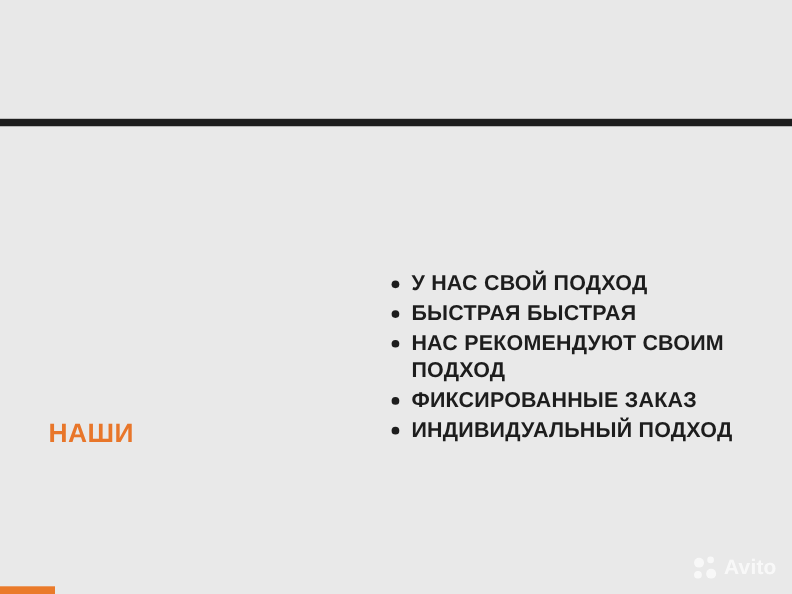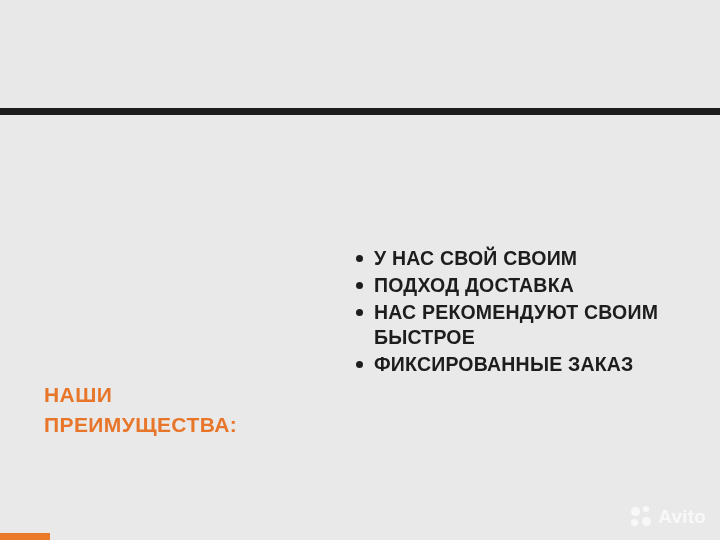--- a/index.html
+++ b/index.html
@@ -49,21 +49,21 @@
   }
   
   .title-block {
     position: absolute;
     left: 44px;
     top: 265px;
     width: 300px;
   }
   .title-line {
     color: #e8762a;
-    font-size: 21px;
+    font-size: 24px;
     font-weight: bold;
     line-height: 30px;
     letter-spacing: 0.4px;
     white-space: nowrap;
   }
   
   .arrow-btn {
     position: absolute;
     left: 0;
     top: 418px;
@@ -142,47 +142,52 @@
 <body>
 
 <div class="slide">
 
   <div class="top-band"></div>
   <div class="divider"></div>
   <div class="body-area">
 
     <div class="title-block">
       <div class="title-line">НАШИ</div>
-      <div class="title-line">ПРЕИМУЩЕСТВА:</div>
     </div>
 
     <div class="bullets">
       <div class="bullet-row">
         <div class="bullet-dot">
             <span></span>
           </div>
-        <div class="bullet-text">У НАС СВОЙ СВОИМ</div>
-      </div>
-      <div class="bullet-row">
-        <div class="bullet-dot">
-            <span></span>
-          </div>
-        <div class="bullet-text">ПОДХОД ДОСТАВКА</div>
-      </div>
-      <div class="bullet-row">
-        <div class="bullet-dot">
-            <span></span>
-          </div>
-        <div class="bullet-text">НАС РЕКОМЕНДУЮТ СВОИМ БЫСТРОЕ</div>
+        <div class="bullet-text">У НАС СВОЙ ПОДХОД</div>
+      </div>
+      <div class="bullet-row">
+        <div class="bullet-dot">
+            <span></span>
+          </div>
+        <div class="bullet-text">БЫСТРАЯ БЫСТРАЯ</div>
+      </div>
+      <div class="bullet-row">
+        <div class="bullet-dot">
+            <span></span>
+          </div>
+        <div class="bullet-text">НАС РЕКОМЕНДУЮТ СВОИМ ПОДХОД</div>
       </div>
       <div class="bullet-row">
         <div class="bullet-dot">
             <span></span>
           </div>
         <div class="bullet-text">ФИКСИРОВАННЫЕ ЗАКАЗ</div>
+      </div>
+      <div class="bullet-row">
+        <div class="bullet-dot">
+            <span></span>
+          </div>
+        <div class="bullet-text">ИНДИВИДУАЛЬНЫЙ ПОДХОД</div>
       </div>
     </div>
 
     <div class="arrow-btn">
       
     </div>
 
     <div class="watermark">
       <span class="wm-dots">
         <i class="d1"></i>

